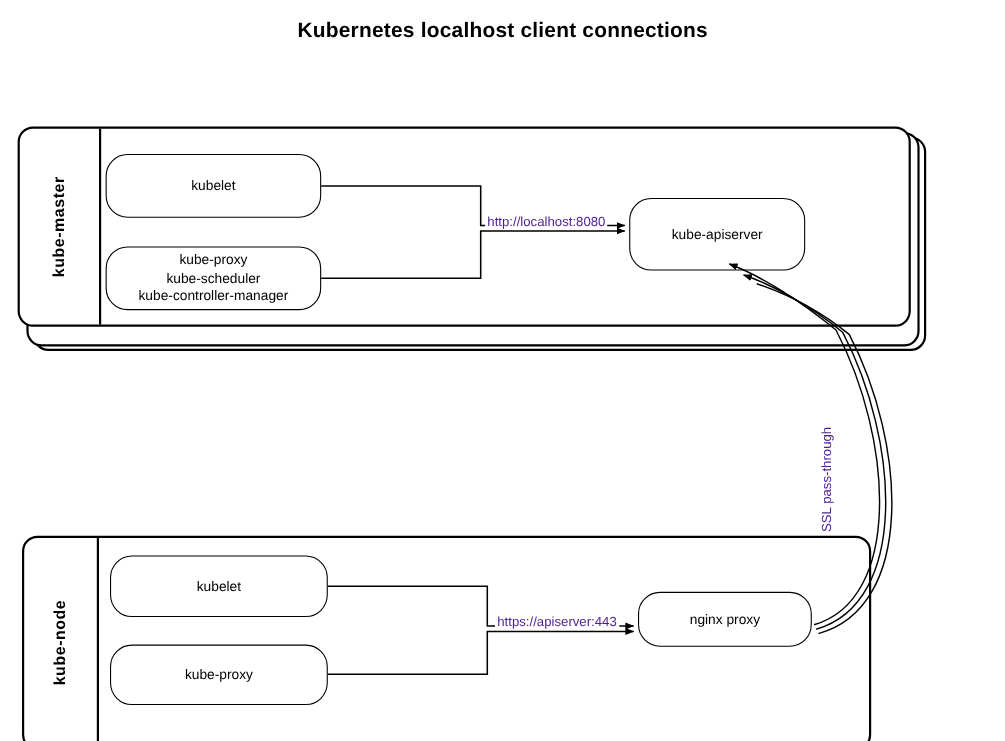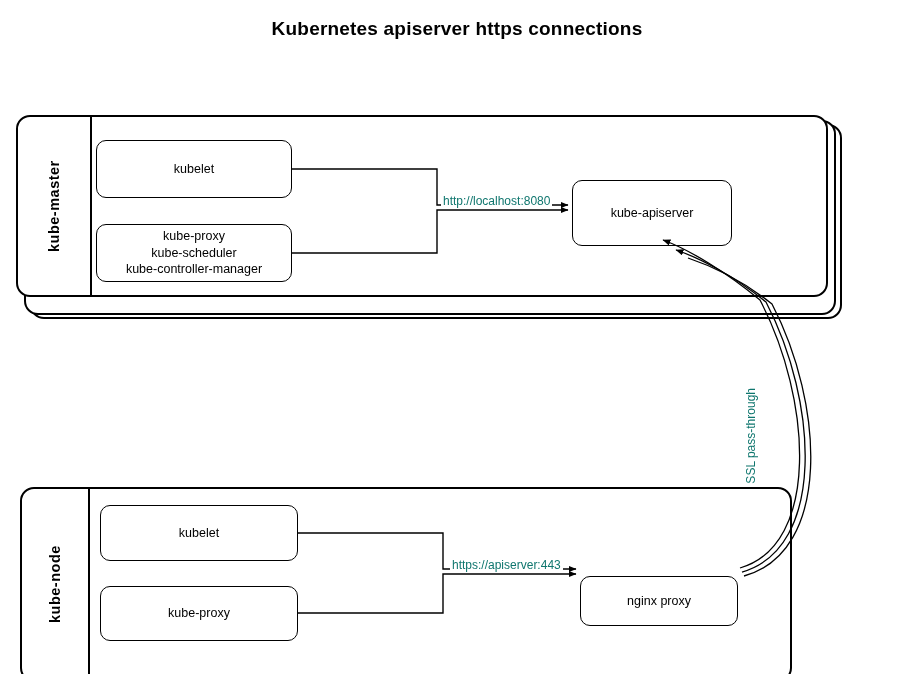--- a/index.html
+++ b/index.html
@@ -57,36 +57,36 @@
     letter-spacing: 0.5px;
   }
   .group-divider {
     position: absolute;
     width: 0;
     border-left: 2px solid #000000;
   }
   .node-box {
     position: absolute;
     border: 1.6px solid #000000;
-    border-radius: 10px;
+    border-radius: 20px;
     background: #ffffff;
     box-sizing: border-box;
     display: flex;
     align-items: center;
     justify-content: center;
     text-align: center;
     font-size: 12.5px;
     color: #000000;
     line-height: 1.35;
     white-space: pre-line;
   }
   .edge-label {
     position: absolute;
     font-size: 12px;
-    color: #0f766e;
+    color: #4c1d95;
     background: #ffffff;
     padding: 0 2px;
     white-space: nowrap;
   }
   .edge-label.vertical {
     writing-mode: vertical-rl;
     transform: rotate(180deg);
   }
   svg.wires {
     position: absolute;
@@ -95,21 +95,21 @@
     width: 914px;
     height: 674px;
     pointer-events: none;
   }
 </style>
 </head>
 <body>
 
 <div id="canvas">
 
-  <div id="title">Kubernetes apiserver https connections</div>
+  <div id="title">Kubernetes localhost client connections</div>
 
   <div class="group-shadow" style="left:30px; top:124px; width:812px; height:195px;"></div>
   <div class="group-shadow" style="left:24px; top:120px; width:812px; height:195px;"></div>
 
   <div class="group" style="left:16px; top:115px; width:812px; height:182px;">
     <div class="group-divider" style="left:72px; top:0px; height:178px;"></div>
     <div class="group-label" style="width:72px; height:178px;">kube-master</div>
   </div>
 
   <div class="node-box" style="left:96px; top:140px; width:196px; height:58px;">kubelet</div>
@@ -122,21 +122,21 @@
 
   <div class="group" style="left:20px; top:487px; width:772px; height:195px;">
     <div class="group-divider" style="left:66px; top:0px; height:191px;"></div>
     <div class="group-label" style="width:66px; height:191px;">kube-node</div>
   </div>
 
   <div class="node-box" style="left:100px; top:505px; width:198px; height:56px;">kubelet</div>
 
   <div class="node-box" style="left:100px; top:586px; width:198px; height:55px;">kube-proxy</div>
 
-  <div class="node-box" style="left:580px; top:576px; width:158px; height:50px;">nginx proxy</div>
+  <div class="node-box" style="left:580px; top:538px; width:158px; height:50px;">nginx proxy</div>
 
   <svg class="wires" viewBox="0 0 914 674">
     <defs>
       <marker id="arrow" markerWidth="9" markerHeight="9" refX="7.5" refY="3.2" orient="auto" markerUnits="userSpaceOnUse">
         <path d="M0,0 L8,3.2 L0,6.4 z" fill="#000000"></path>
       </marker>
     </defs>
 
     <path d="M292,169 L437,169 L437,205 L568,205" fill="none" stroke="#000000" stroke-width="1.4" marker-end="url(#arrow)"></path>
 

